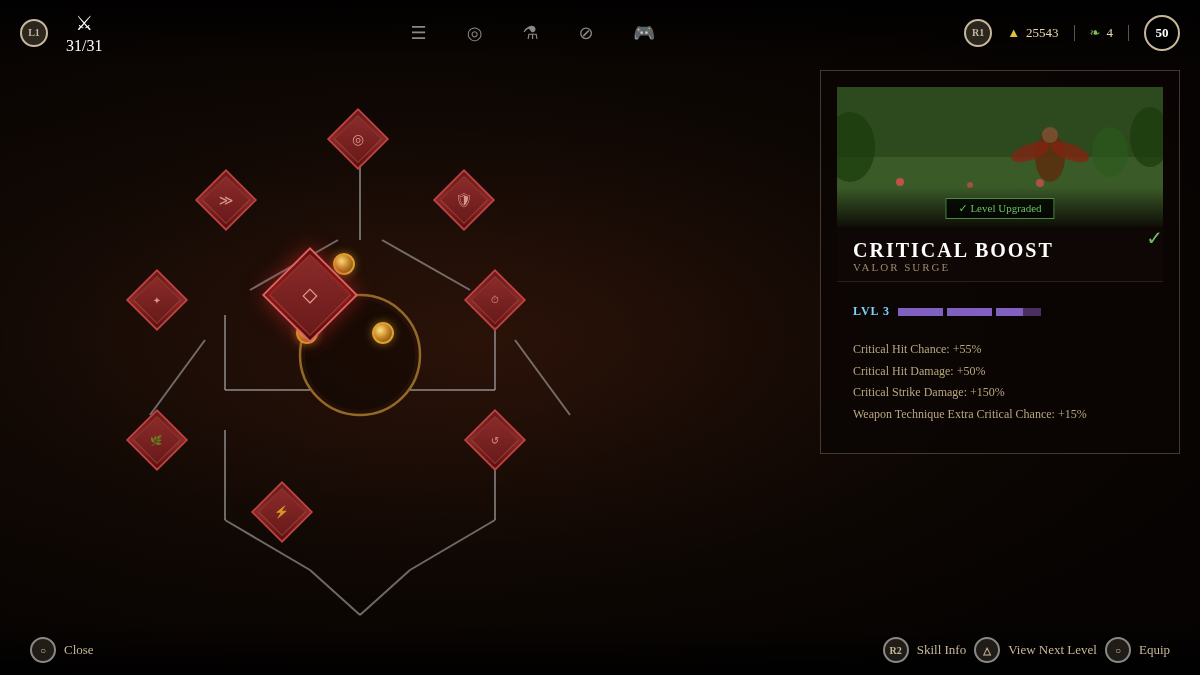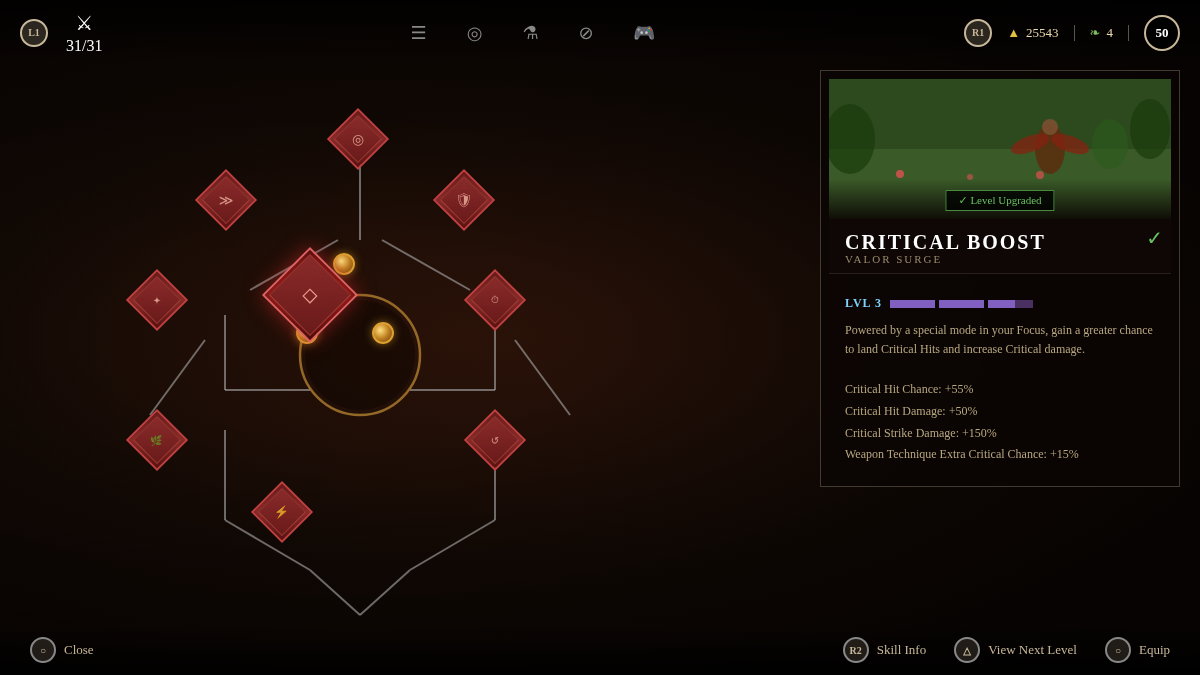--- a/index.html
+++ b/index.html
@@ -122,21 +122,21 @@
     }
 
     
     .info-panel {
       position: absolute;
       right: 20px;
       top: 70px;
       width: 360px;
       background: rgba(10, 5, 3, 0.85);
       border: 1px solid rgba(200, 184, 154, 0.3);
-      padding: 8px;
+      padding: 16px;
     }
 
     .info-image {
       width: 100%;
       height: 140px;
       background: linear-gradient(135deg, #2d4a1e 0%, #3a5a28 30%, #4a7a38 60%, #5a9a48 80%, #3a6a28 100%);
       position: relative;
       overflow: hidden;
     }
 
@@ -272,21 +272,21 @@
       align-items: center;
       justify-content: center;
       font-size: 10px;
       font-weight: bold;
       color: #c8b89a;
     }
 
     .bottom-right-actions {
       display: flex;
       align-items: center;
-      gap: 28px;
+      gap: 8px;
     }
 
     
     .node-diamond {
       position: absolute;
       width: 44px;
       height: 44px;
       background: linear-gradient(135deg, #6a1a1a 0%, #8a2a2a 50%, #5a1010 100%);
       border: 2px solid #c04040;
       transform: rotate(45deg);
@@ -501,21 +501,20 @@
   <div class="info-content">
     <div class="level-bar-section">
       <span class="level-label">LVL 3</span>
       <div class="level-bars">
         <div class="level-bar filled"></div>
         <div class="level-bar filled"></div>
         <div class="level-bar partial"></div>
       </div>
     </div>
 
-    <div class="info-description">Powered by a special mode in your Focus, gain a greater chance to land Critical Hits and increase Critical damage.</div>
 
     <div class="info-stats">
       <div class="info-stat">Critical Hit Chance: +55%</div>
       <div class="info-stat">Critical Hit Damage: +50%</div>
       <div class="info-stat">Critical Strike Damage: +150%</div>
       <div class="info-stat">Weapon Technique Extra Critical Chance: +15%</div>
     </div>
   </div>
 </div>
 

